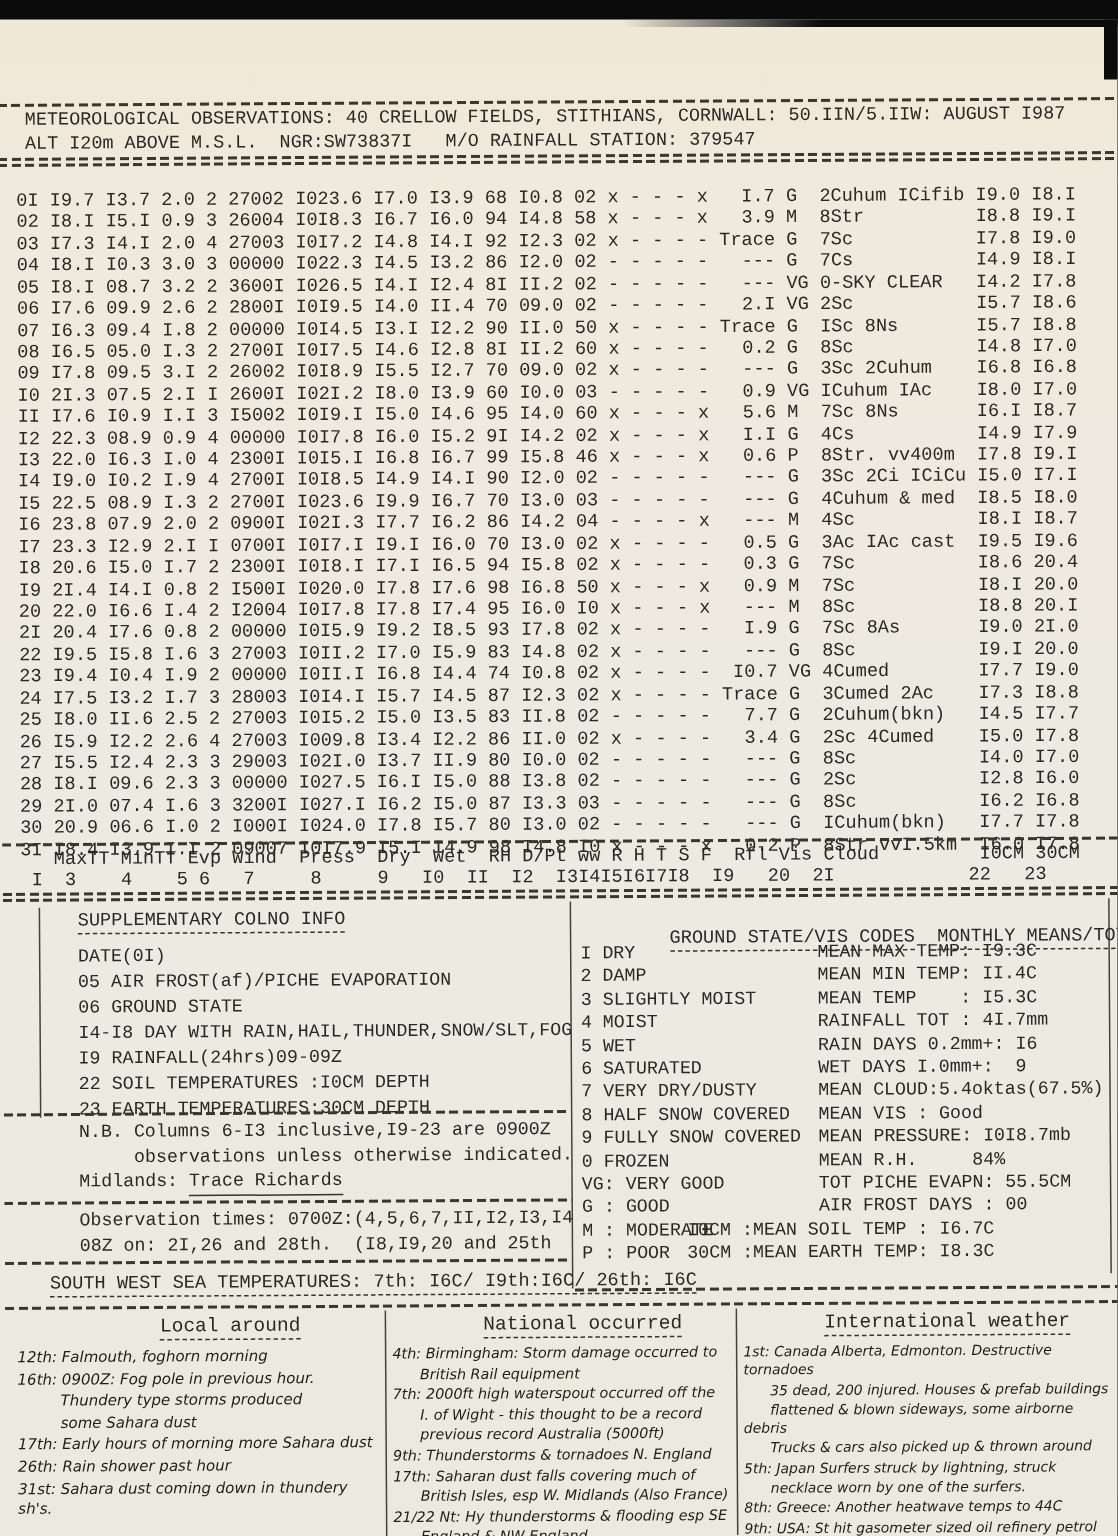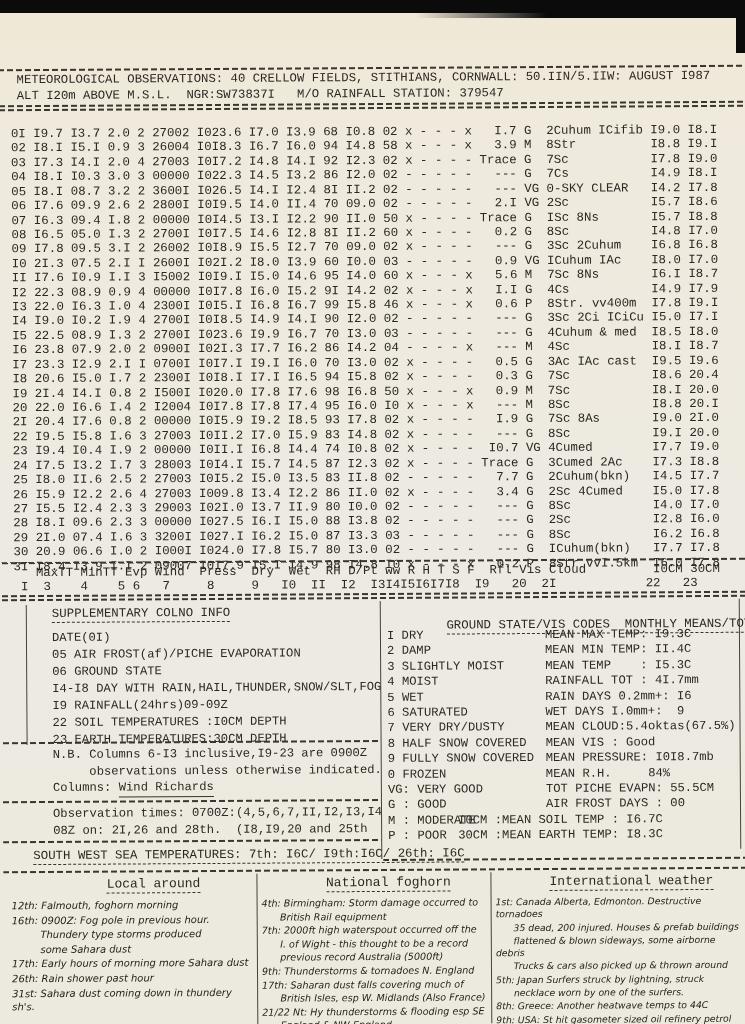--- a/index.html
+++ b/index.html
@@ -70,21 +70,21 @@
           <div class="mono-line supline">23 EARTH TEMPERATURES:30CM DEPTH</div>
         </div>
     </div>
     <div class="rule" style="top:727px;left:0;width:378px"></div>
 
     <div class="sec nb" style="top:732px;left:50px;width:330px;font-family:'Liberation Mono',monospace;color:#2b2823">
       <div>
           <div class="line">N.B. Columns 6-I3 inclusive,I9-23 are 0900Z</div>
           <div class="line">     observations unless otherwise indicated.</div>
         </div>
-      <div class="line"><span>Columns: </span><span class="u-solid">Wind Richards</span></div>
+      <div class="line"><span>Midlands: </span><span class="u-solid">Trace Richards</span></div>
     </div>
     <div class="rule" style="top:786px;left:0;width:378px"></div>
 
     <div class="sec nb" style="top:791px;left:50px;width:335px;font-family:'Liberation Mono',monospace;color:#2b2823">
       <div>
           <div class="line">Observation times: 0700Z:(4,5,6,7,II,I2,I3,I4</div>
           <div class="line">08Z on: 2I,26 and 28th.  (I8,I9,20 and 25th</div>
         </div>
     </div>
     <div class="rule" style="top:826px;left:0;width:378px"></div>
@@ -131,21 +131,21 @@
 
     <div class="mono" style="top:834px;left:30px;font-size:12.4px"><span class="u-dash">SOUTH WEST SEA TEMPERATURES: 7th: I6C/ I9th:I6C/ 26th: I6C</span></div>
     <div class="rule" style="top:856px;left:0;width:745px"></div>
 
     <div class="vline" style="top:860px;left:253px;height:151px"></div>
     <div class="vline" style="top:860px;left:487px;height:151px"></div>
 
     <div class="wx-title" style="top:862px;left:60px;width:180px"><span class="u-dash">Local around</span></div>
     <div class="hand" style="top:884px;left:8px;width:242px;font-size:10px;line-height:13.6px"><div class="line">12th: Falmouth, foghorn morning</div><div class="line">16th: 0900Z: Fog pole in previous hour.</div><div class="line">         Thundery type storms produced</div><div class="line">         some Sahara dust</div><div class="line">17th: Early hours of morning more Sahara dust</div><div class="line">26th: Rain shower past hour</div><div class="line">31st: Sahara dust coming down in thundery sh's.</div></div>
 
-    <div class="wx-title" style="top:862px;left:295px;width:180px"><span class="u-dash">National foghorn</span></div>
+    <div class="wx-title" style="top:862px;left:295px;width:180px"><span class="u-dash">National occurred</span></div>
     <div class="hand" style="top:884px;left:258px;width:226px;font-size:9.6px;line-height:12.6px"><div class="line">4th: Birmingham: Storm damage occurred to</div><div class="line">      British Rail equipment</div><div class="line">7th: 2000ft high waterspout occurred off the</div><div class="line">      I. of Wight - this thought to be a record</div><div class="line">      previous record Australia (5000ft)</div><div class="line">9th: Thunderstorms &amp; tornadoes N. England</div><div class="line">17th: Saharan dust falls covering much of</div><div class="line">      British Isles, esp W. Midlands (Also France)</div><div class="line">21/22 Nt: Hy thunderstorms &amp; flooding esp SE</div><div class="line">      England &amp; NW England</div></div>
 
     <div class="wx-title" style="top:862px;left:528px;width:200px"><span class="u-dash">International weather</span></div>
     <div class="hand" style="top:884px;left:492px;width:250px;font-size:9.3px;line-height:12.3px"><div class="line">1st: Canada Alberta, Edmonton. Destructive tornadoes</div><div class="line">      35 dead, 200 injured. Houses &amp; prefab buildings</div><div class="line">      flattened &amp; blown sideways, some airborne debris</div><div class="line">      Trucks &amp; cars also picked up &amp; thrown around</div><div class="line">5th: Japan Surfers struck by lightning, struck</div><div class="line">      necklace worn by one of the surfers.</div><div class="line">8th: Greece: Another heatwave temps to 44C</div><div class="line">9th: USA: St hit gasometer sized oil refinery petrol</div></div>
 
   </div>
 </div>
 
 <div class="scan-smudge"></div>
 <div class="scan-corner"></div>

